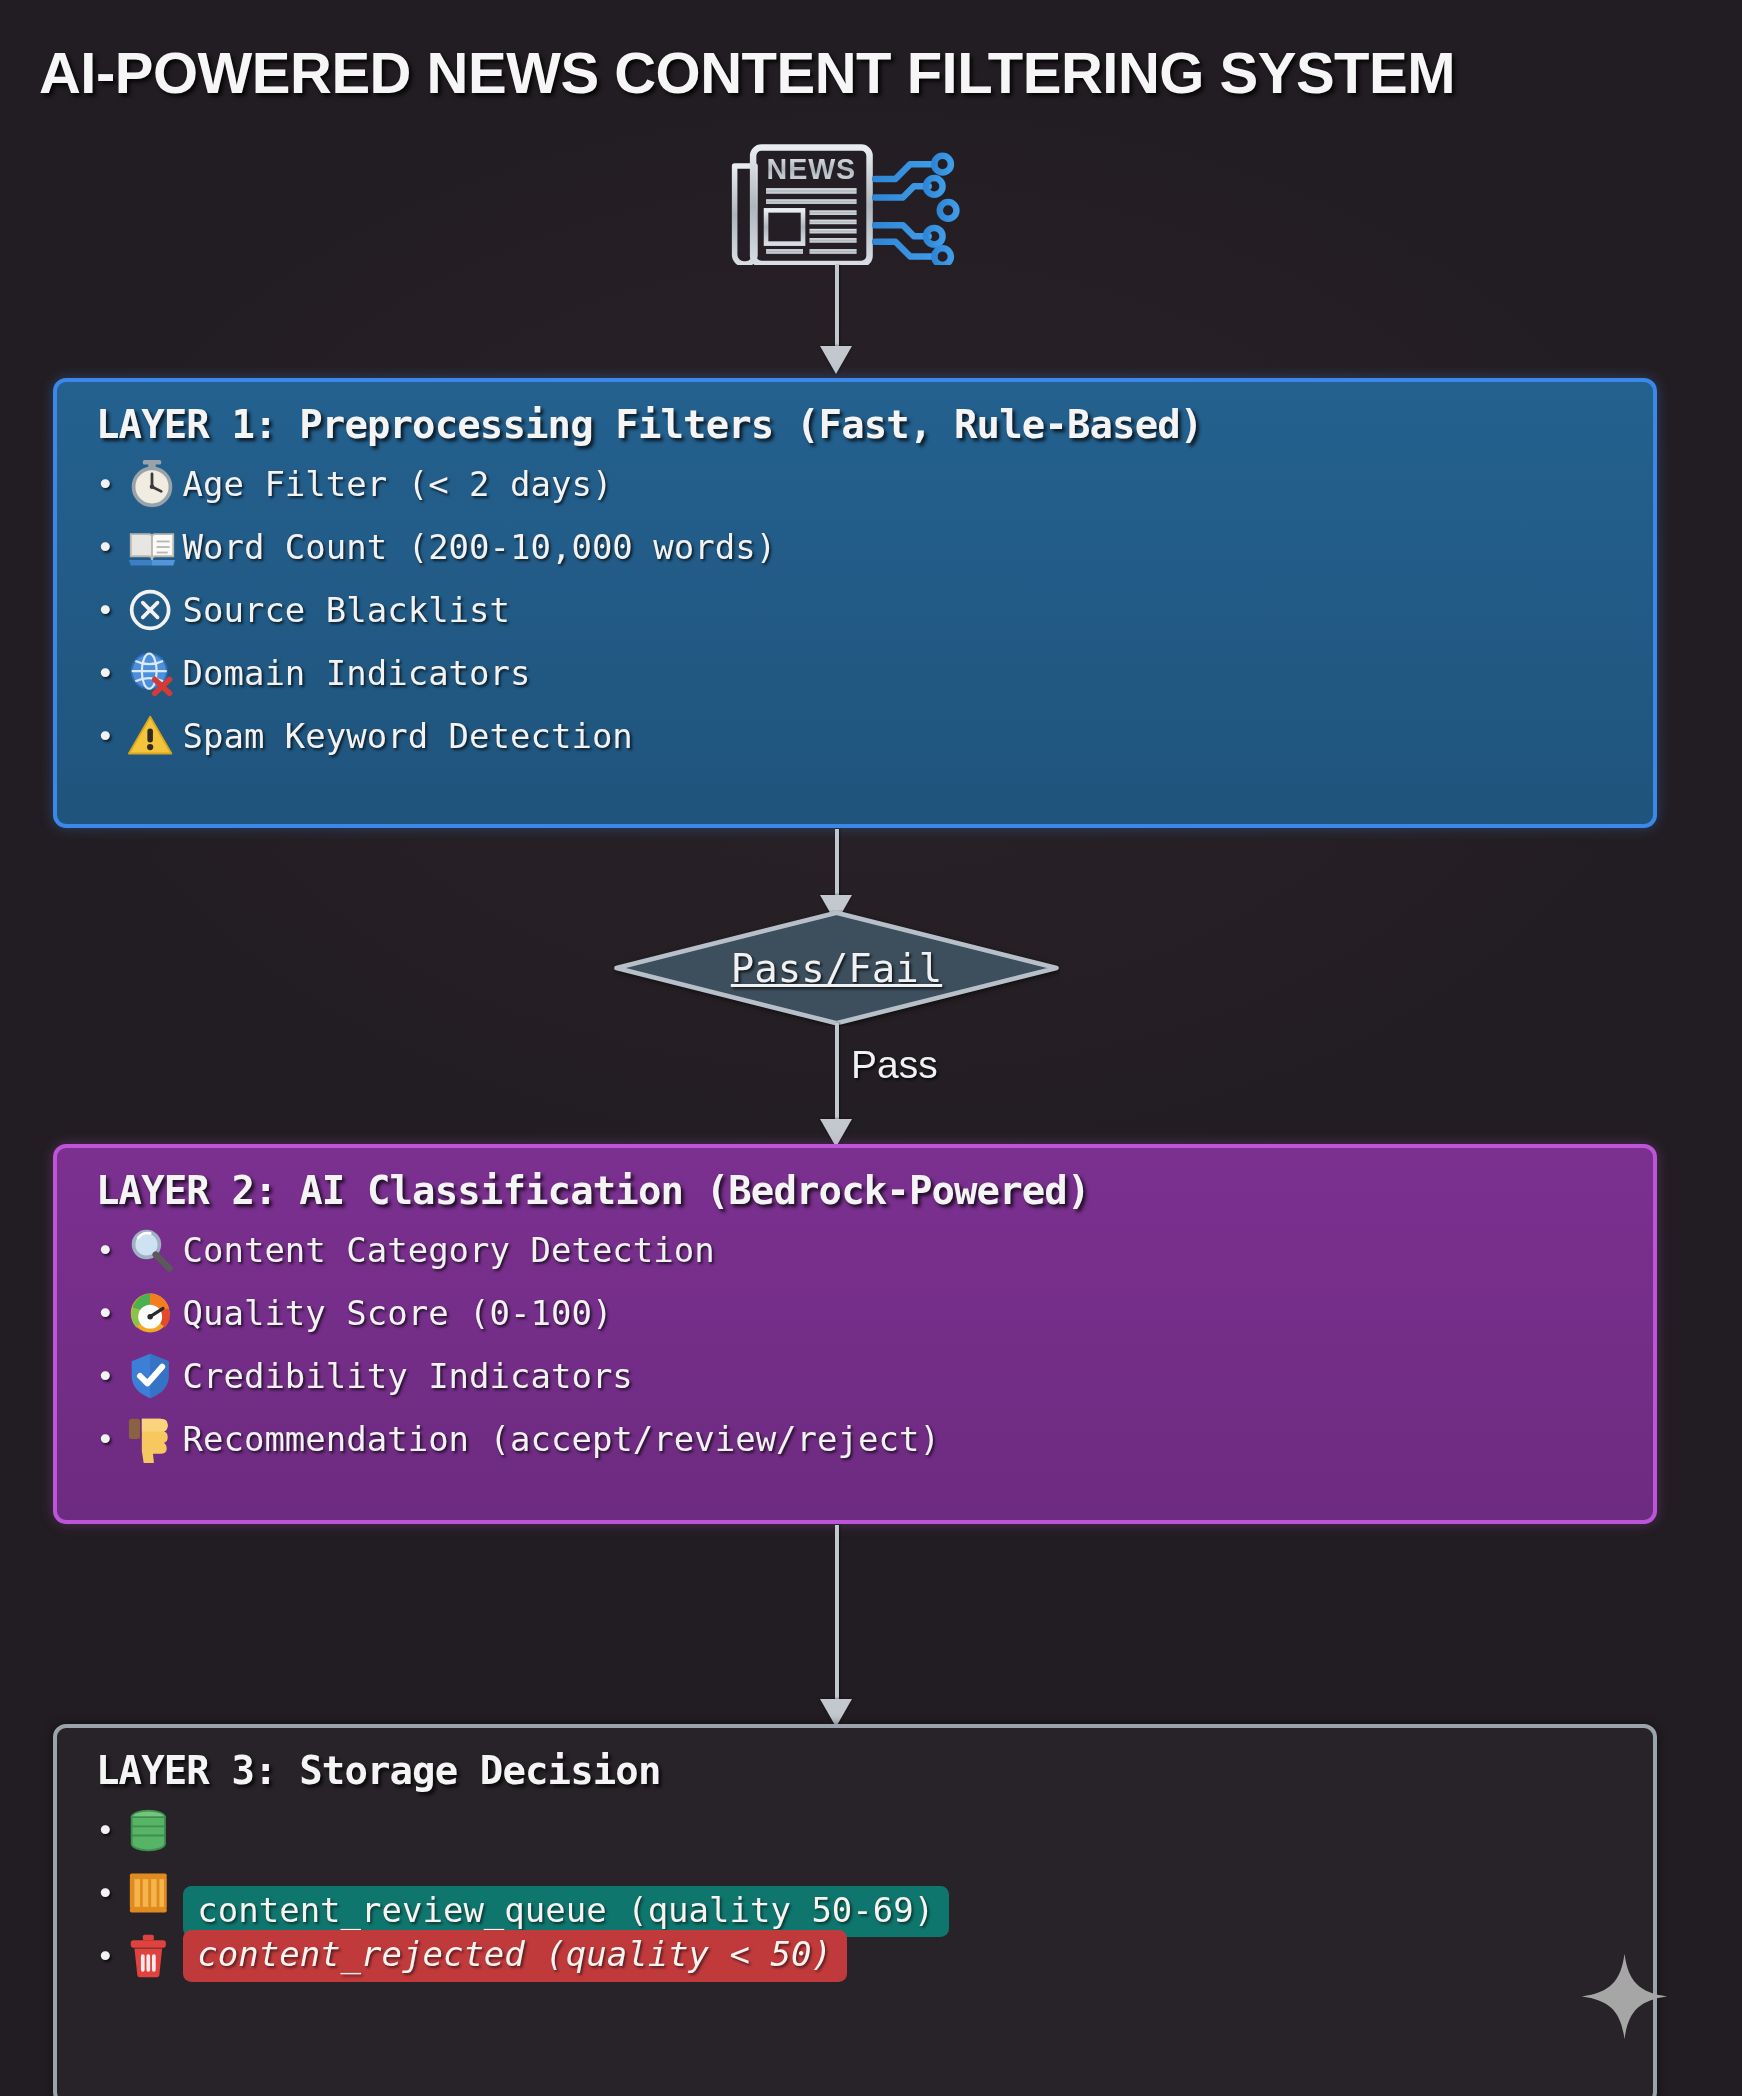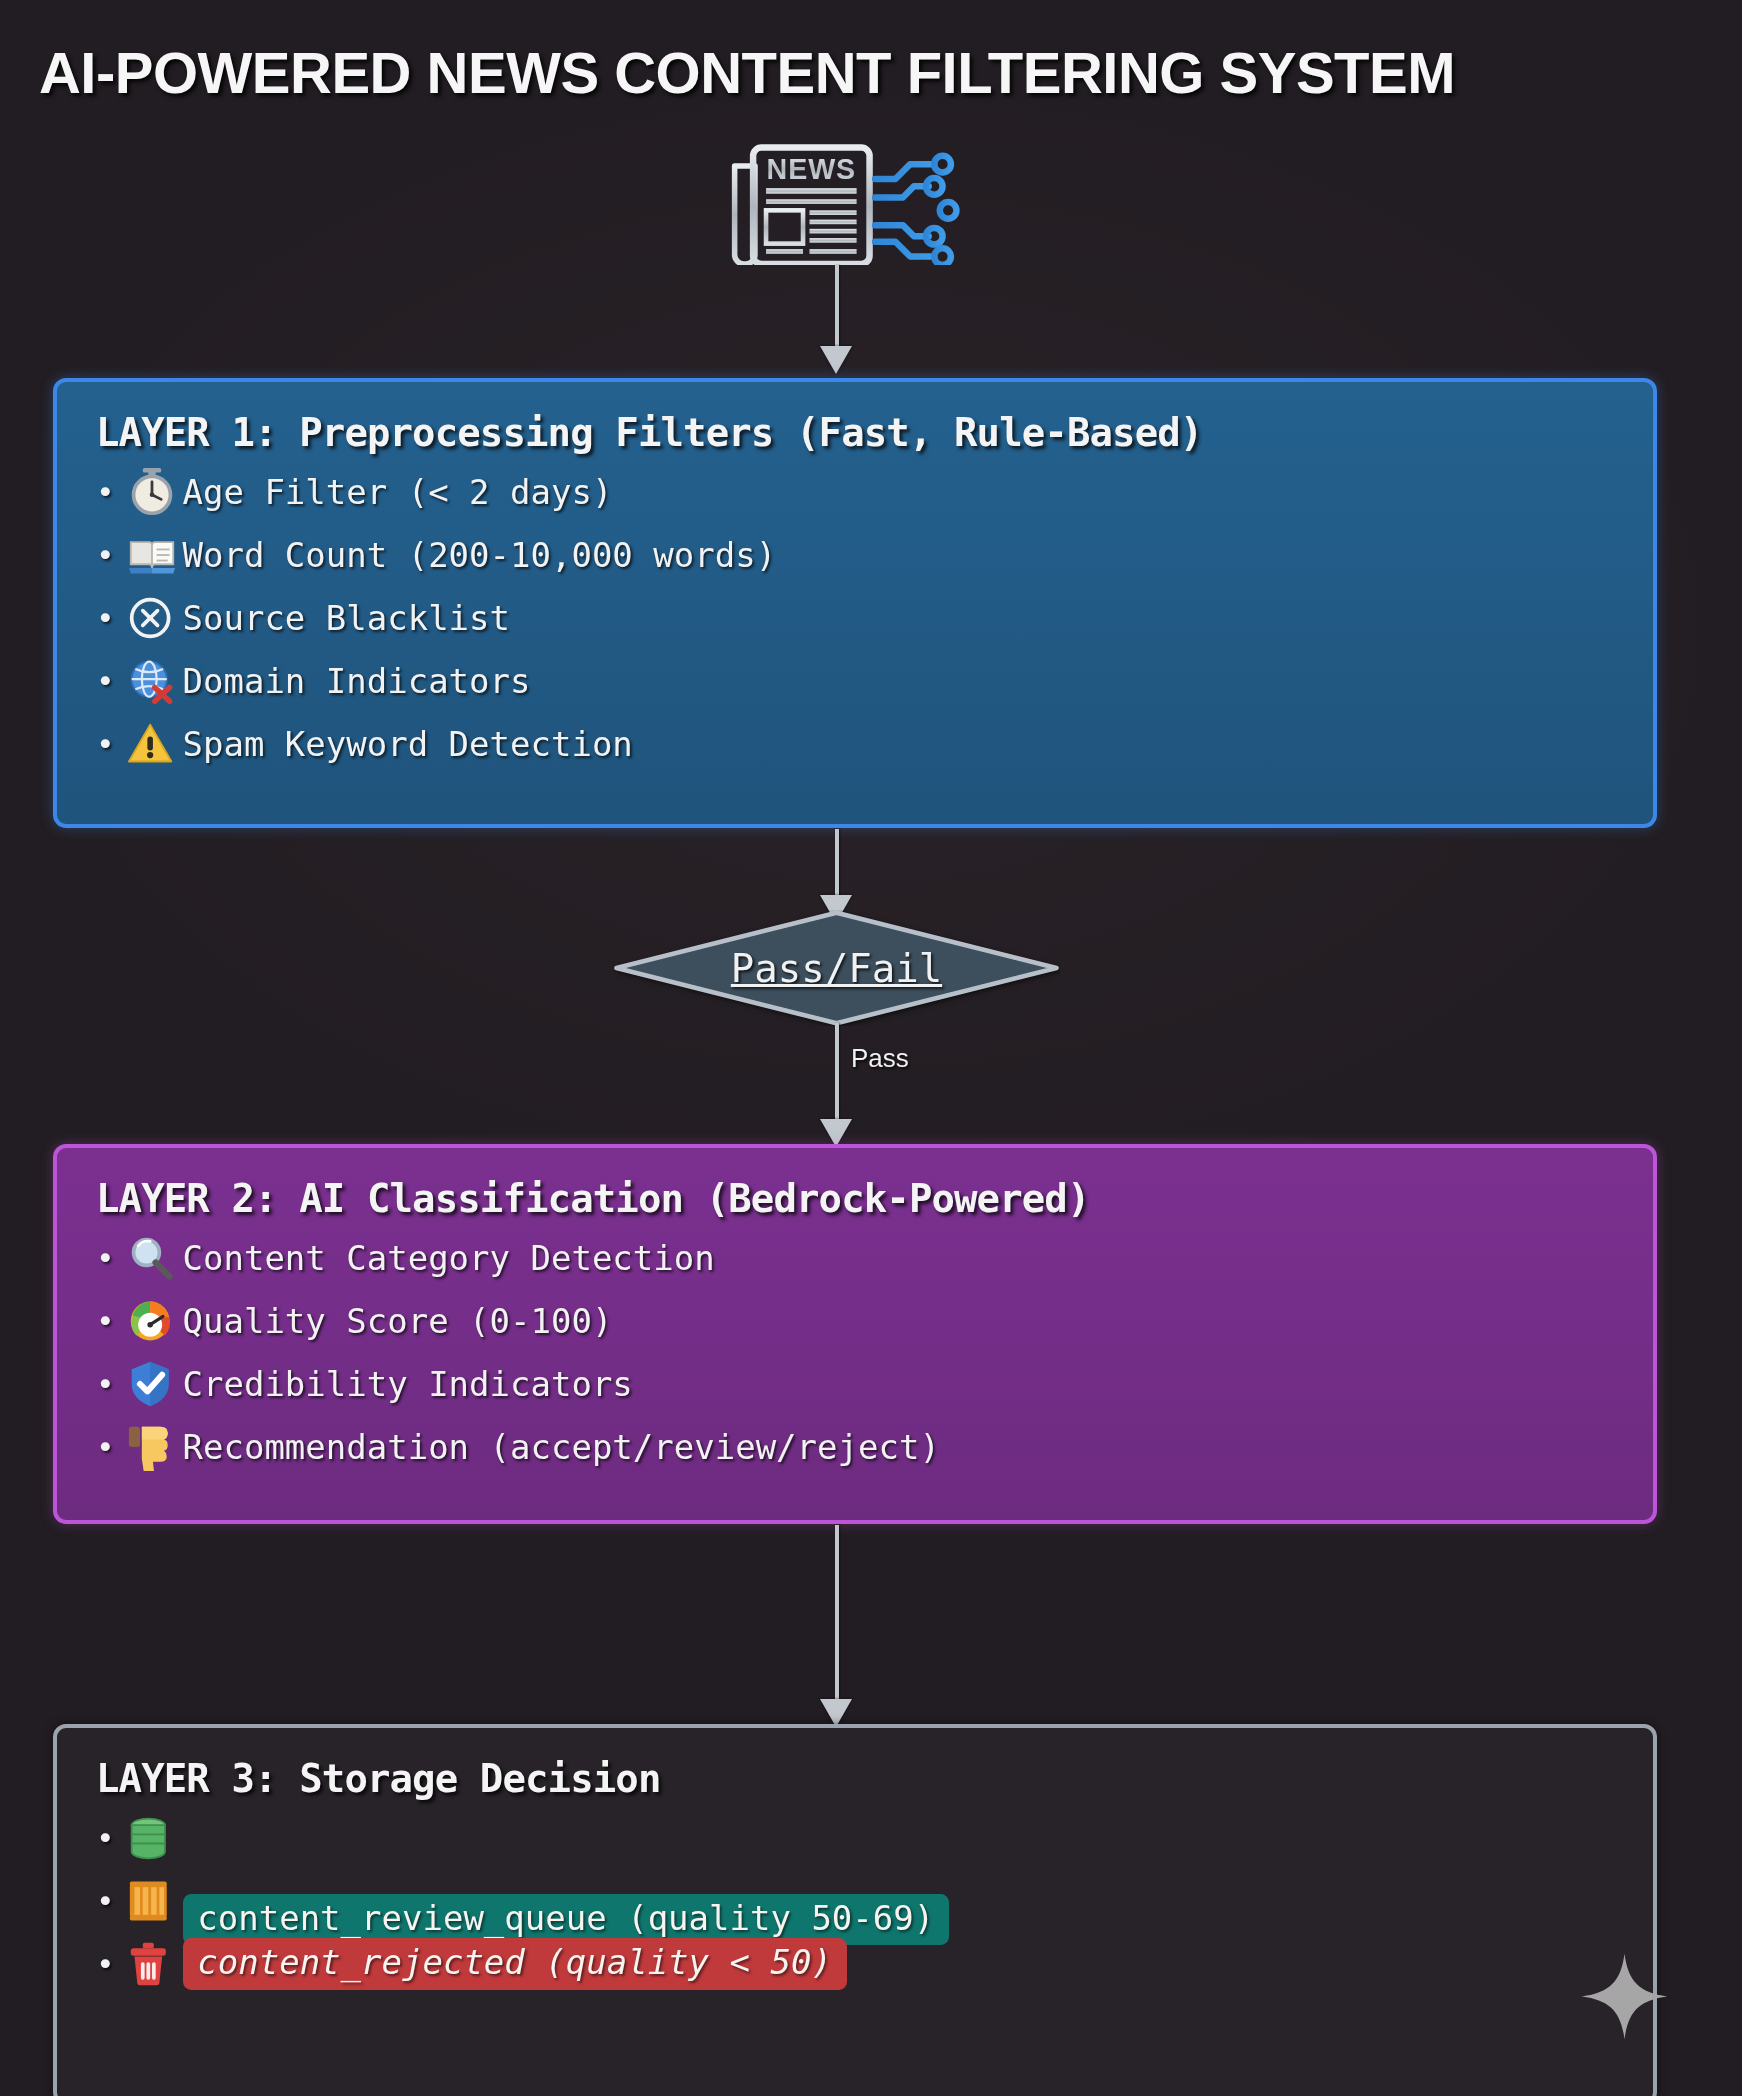--- a/index.html
+++ b/index.html
@@ -83,21 +83,21 @@
   #arrow-4 { top: 1525px; height: 201px; }
   #arrow-4 .stem { height: 174px; }
   #arrow-4 .head { top: 174px; }
 
   
   .layer-box {
     position: absolute;
     left: 53px;
     width: 1604px;
     border-radius: 13px;
-    padding: 28px 39px 24px 39px;
+    padding: 20px 39px 24px 39px;
   }
 
   #layer-1 {
     top: 378px;
     height: 450px;
     background: linear-gradient(180deg, #24618f 0%, #1f547c 100%);
     border: 4.6px solid #3c87e8;
     box-shadow: 0 0 13px rgba(60,135,232,0.35);
   }
 
@@ -198,21 +198,21 @@
     color: #f0f1f2;
     text-shadow: 1.8px 1.8px 2.8px rgba(0,0,0,0.75);
     text-decoration: underline;
   }
 
   .edge-label {
     position: absolute;
     left: 851px;
     top: 1043px;
     font-family: "Liberation Sans", sans-serif;
-    font-size: 26px;
+    font-size: 39px;
     color: #f0f1f2;
     text-shadow: 1.8px 1.8px 2.8px rgba(0,0,0,0.75);
   }
 
   
   .sparkle {
     position: absolute;
     left: 1580px;
     top: 1952px;
     width: 89px;

